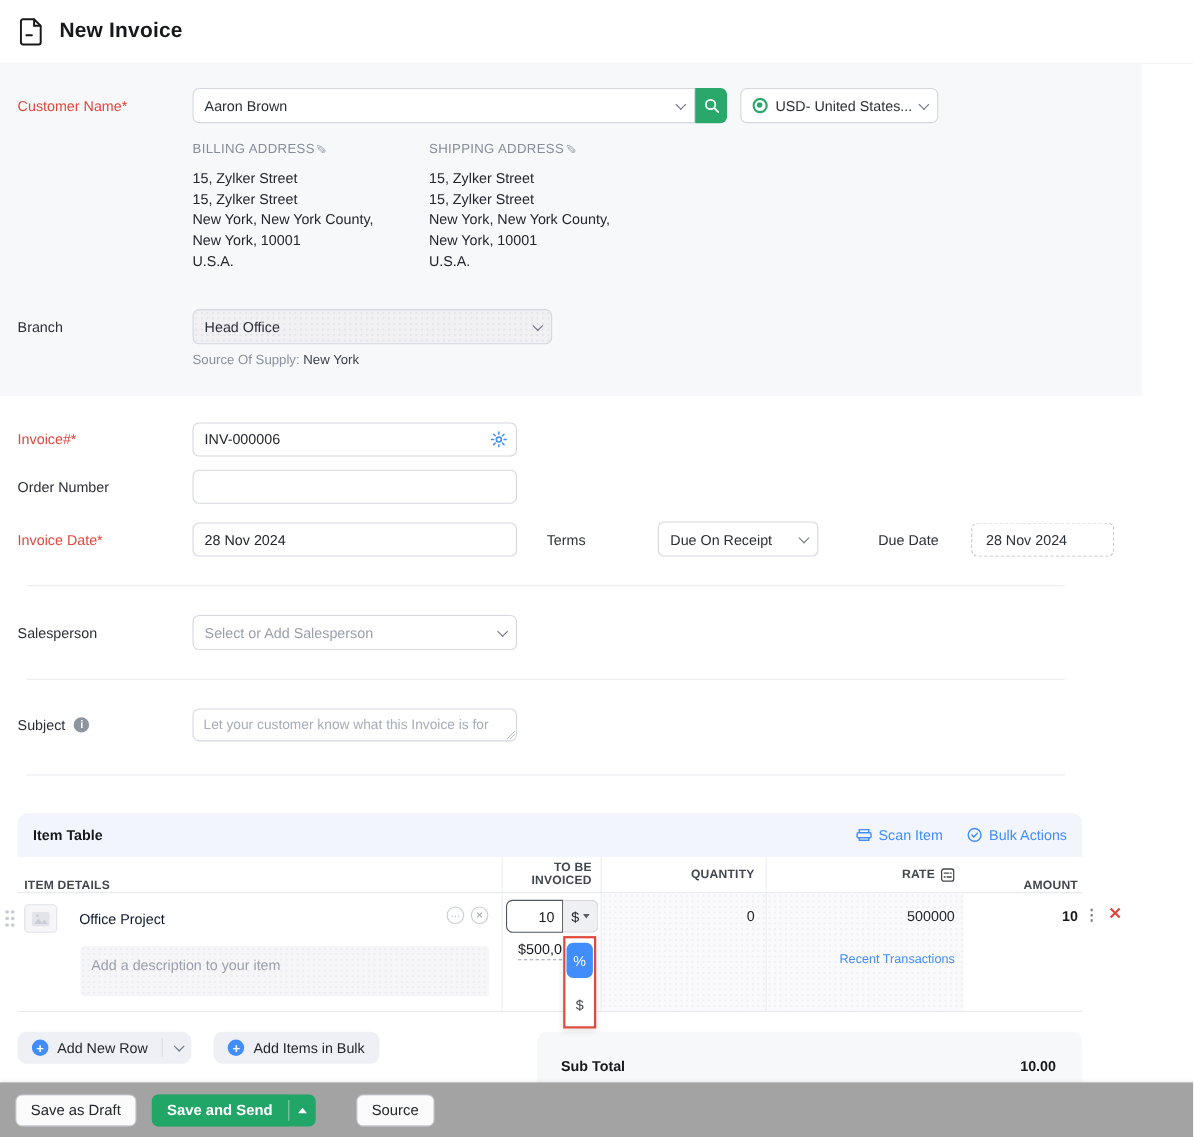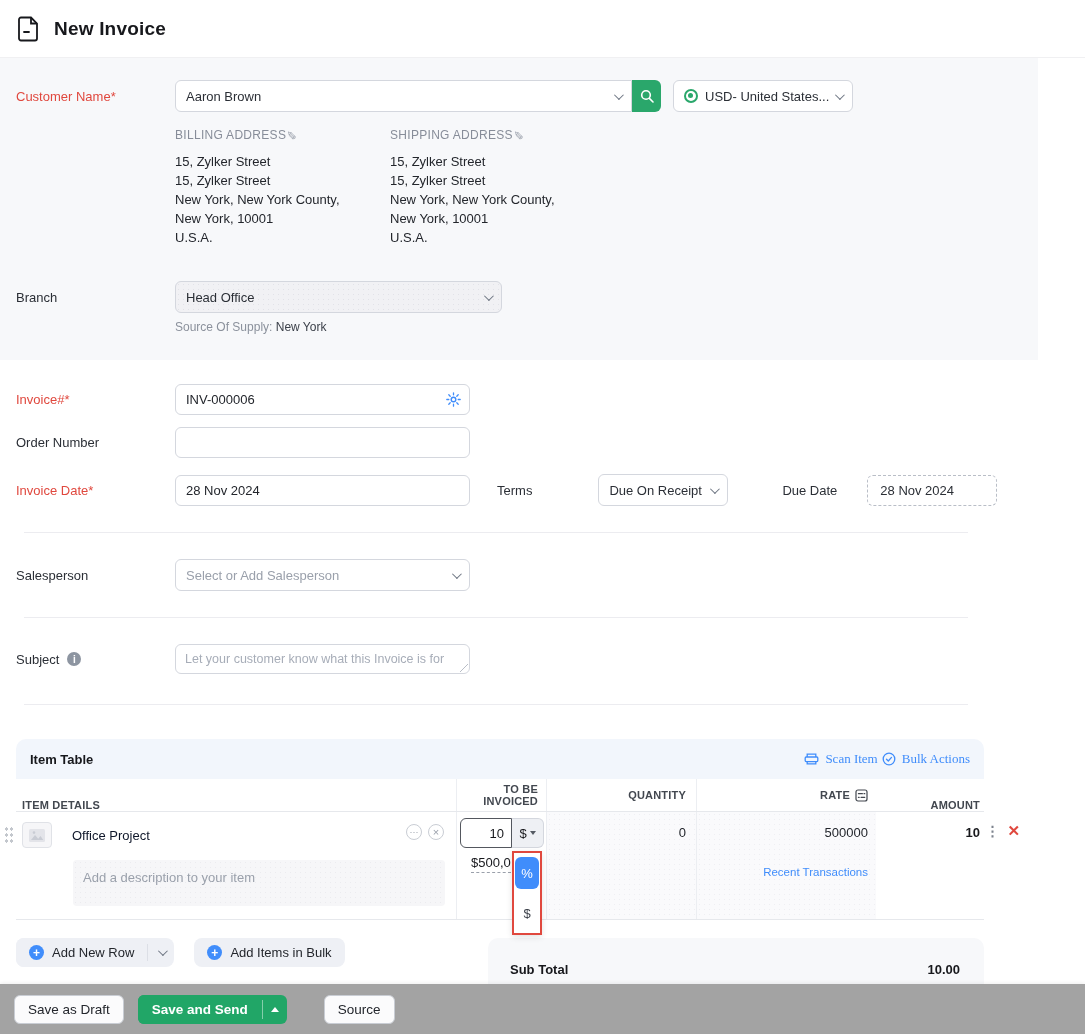--- a/index.html
+++ b/index.html
@@ -42,39 +42,39 @@
   
   .form-section { padding:24px 0 0 16px; }
   .frow { display:flex; align-items:center; margin-bottom:12px; }
   .txt-input { width:295px; height:31px; border:1px solid #d4d7de; border-radius:6px; padding:0 10px; font-size:13px; color:#23262c; font-family:"Liberation Sans",sans-serif; background:#fff; }
   .txt-input::placeholder { color:#a7adb8; }
   .input-wrap { position:relative; width:295px; }
   .input-wrap .txt-input { width:100%; padding-right:30px; }
   .gear-btn { position:absolute; right:8px; top:7px; width:17px; height:17px; cursor:pointer; }
   .date-row { margin-top:16px; }
   .inline-label { color:#2b2f36; }
-  .terms-select { width:130px; margin-left:66px; margin-right:0; justify-content:space-between; cursor:pointer; }
+  .terms-select { width:146px; margin-left:66px; margin-right:0; justify-content:space-between; cursor:pointer; }
   .duedate-label { margin-left:54px; }
   .dashed-input { margin-left:30px; width:130px; height:31px; border:1px dashed #b9bec7; border-radius:6px; display:flex; align-items:center; padding:0 12px; background:#fff; }
   .divider { height:1px; background:#ececf0; width:944px; margin:26px 0 26px 8px; }
   .sales-select { width:295px; justify-content:space-between; color:#9aa0ab; cursor:pointer; }
   .subject-label { display:flex; align-items:center; gap:8px; }
   .info-icon { width:14px; height:14px; background:#8d95a1; color:#fff; border-radius:50%; font-size:10px; font-weight:700; display:inline-flex; align-items:center; justify-content:center; font-style:normal; }
   .subject-area { position:relative; width:295px; }
   .subject-input { width:295px; height:30px; border:1px solid #d4d7de; border-radius:6px; padding:0 9px; font-size:12.5px; color:#23262c; background:#fff; font-family:"Liberation Sans",sans-serif; }
   .subject-input::placeholder { color:#a7adb8; }
   .resize-corner { position:absolute; right:2px; bottom:2px; width:8px; height:8px;
      background:linear-gradient(135deg, transparent 0 50%, #b9bec7 50% 55%, transparent 55% 70%, #b9bec7 70% 75%, transparent 75%); }
 
   
   .item-section { margin:0 0 0 16px; }
   .table-card { width:968px; border-radius:10px 10px 0 0; }
   .table-titlebar { background:#f2f6fc; border-radius:10px 10px 0 0; height:40px; display:flex; align-items:center; padding:0 14px; }
   .table-title { font-weight:700; color:#17181c; }
-  .titlebar-links { margin-left:auto; display:flex; align-items:center; gap:4px;font-family:Liberation Serif, serif; }
+  .titlebar-links { margin-left:auto; display:flex; align-items:center; gap:22px; }
   .blue-link { color:#408dfb; display:flex; align-items:center; gap:6px; cursor:pointer; font-size:13px; }
   .cols-head { display:flex; height:33px; align-items:flex-end; border-bottom:1px solid #e6e8ec; font-size:11px; font-weight:700; color:#42474f; letter-spacing:.2px; }
   .c-details { width:440px; padding-left:6px; }
   .c-invoiced { width:90px; text-align:right; padding-right:8px; border-left:1px solid #eceef2; height:100%; display:flex; align-items:center; justify-content:flex-end; }
   .c-qty { width:150px; text-align:right; padding-right:10px; border-left:1px solid #eceef2; height:100%; display:flex; align-items:center; justify-content:flex-end; }
   .c-rate { width:180px; border-left:1px solid #eceef2; height:100%; display:flex; align-items:center; justify-content:flex-end; padding-right:8px; gap:5px; }
   .c-amount { width:108px; text-align:right; padding-right:4px; }
 
   .item-row-wrap { position:relative; }
   .item-row { display:flex; border-bottom:1px solid #e6e8ec; min-height:96px; }

